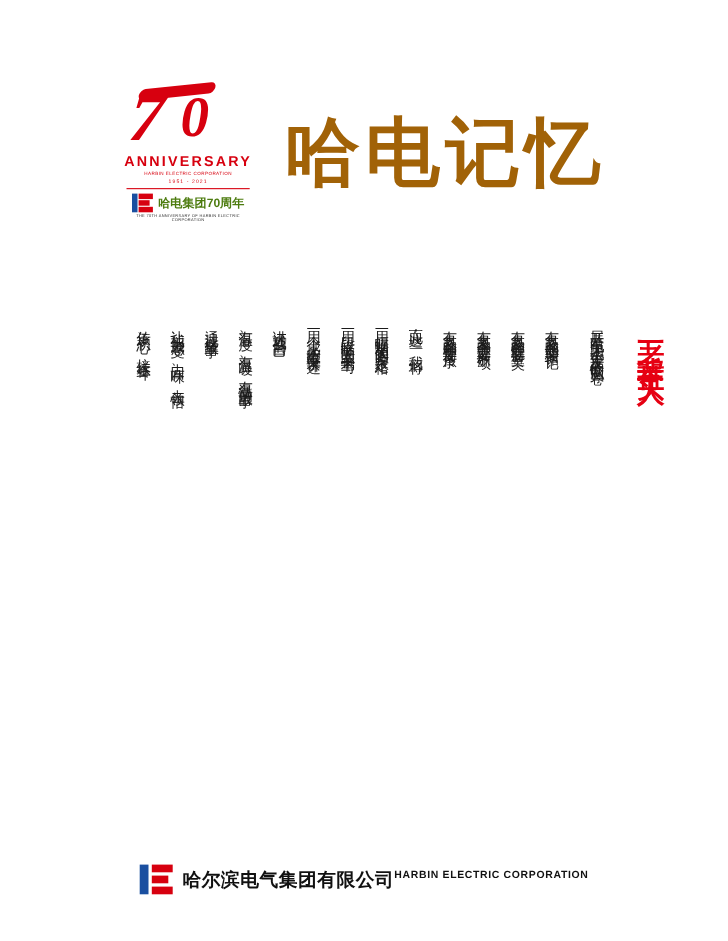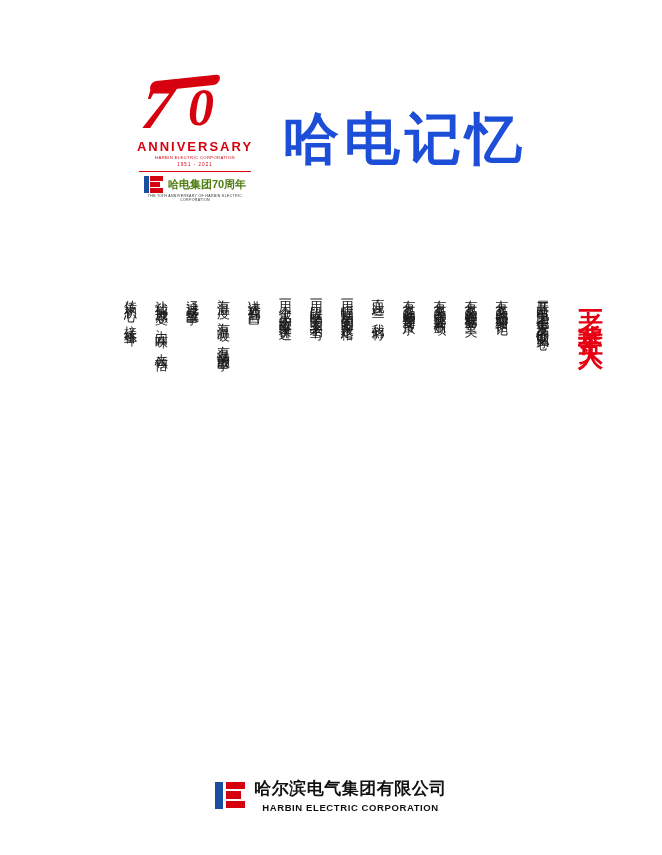--- a/index.html
+++ b/index.html
@@ -139,23 +139,23 @@
   }
   .logo-en {
     font-size: 3.6px;
     color: #333;
     letter-spacing: 0.3px;
     margin-top: 1px;
     text-align: center;
   }
 
   .main-title {
-    font-size: 56px;
+    font-size: 68px;
     line-height: 86px;
-    color: #1d4ed8;
+    color: #a16207;
     font-weight: bold;
     letter-spacing: 5px;
     font-family: Liberation Sans, sans-serif;
     white-space: nowrap;
   }
 
   
   .columns {
     position: absolute;
     top: 290px;
@@ -204,21 +204,21 @@
   }
   .footer .he-mark {
     width: 30px;
     height: 27px;
     margin-right: 9px;
   }
   .footer .he-mark .b1 { left:0; top:0; width:8px; height:27px; background:#1a4fa0; }
   .footer .he-mark .b2 { left:10.5px; top:0; width:19.5px; height:7.2px; background:#d7000f; }
   .footer .he-mark .b3 { left:10.5px; top:9.9px; width:15.5px; height:7.2px; background:#d7000f; }
   .footer .he-mark .b4 { left:10.5px; top:19.8px; width:19.5px; height:7.2px; background:#d7000f; }
-  .footer-text { display: flex; flex-direction: column; text-align: center; }
+  .footer-text { display: flex; flex-direction: row; }
   .footer-cn {
     font-size: 17px;
     font-weight: bold;
     color: #111;
     letter-spacing: 0.5px;
   }
   .footer-en {
     font-size: 9.5px;
     font-weight: bold;
     color: #111;

